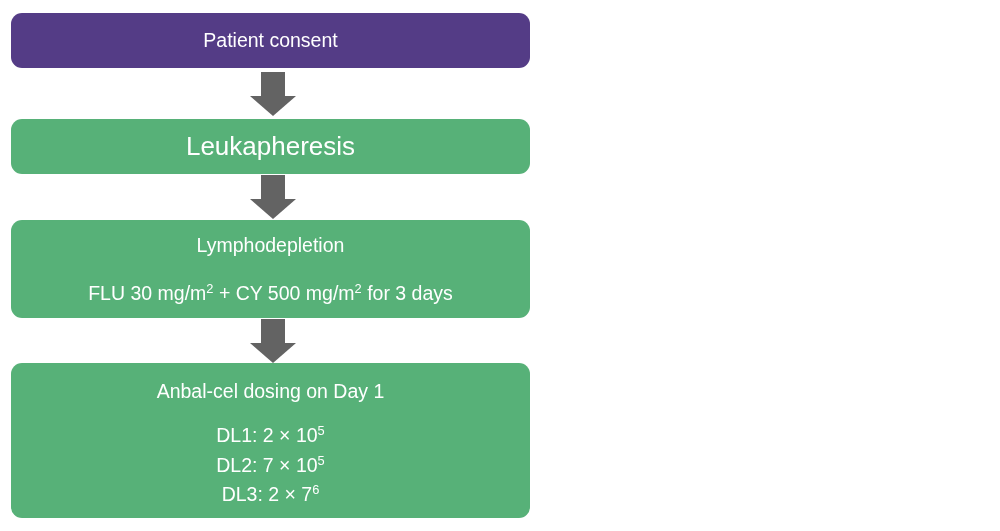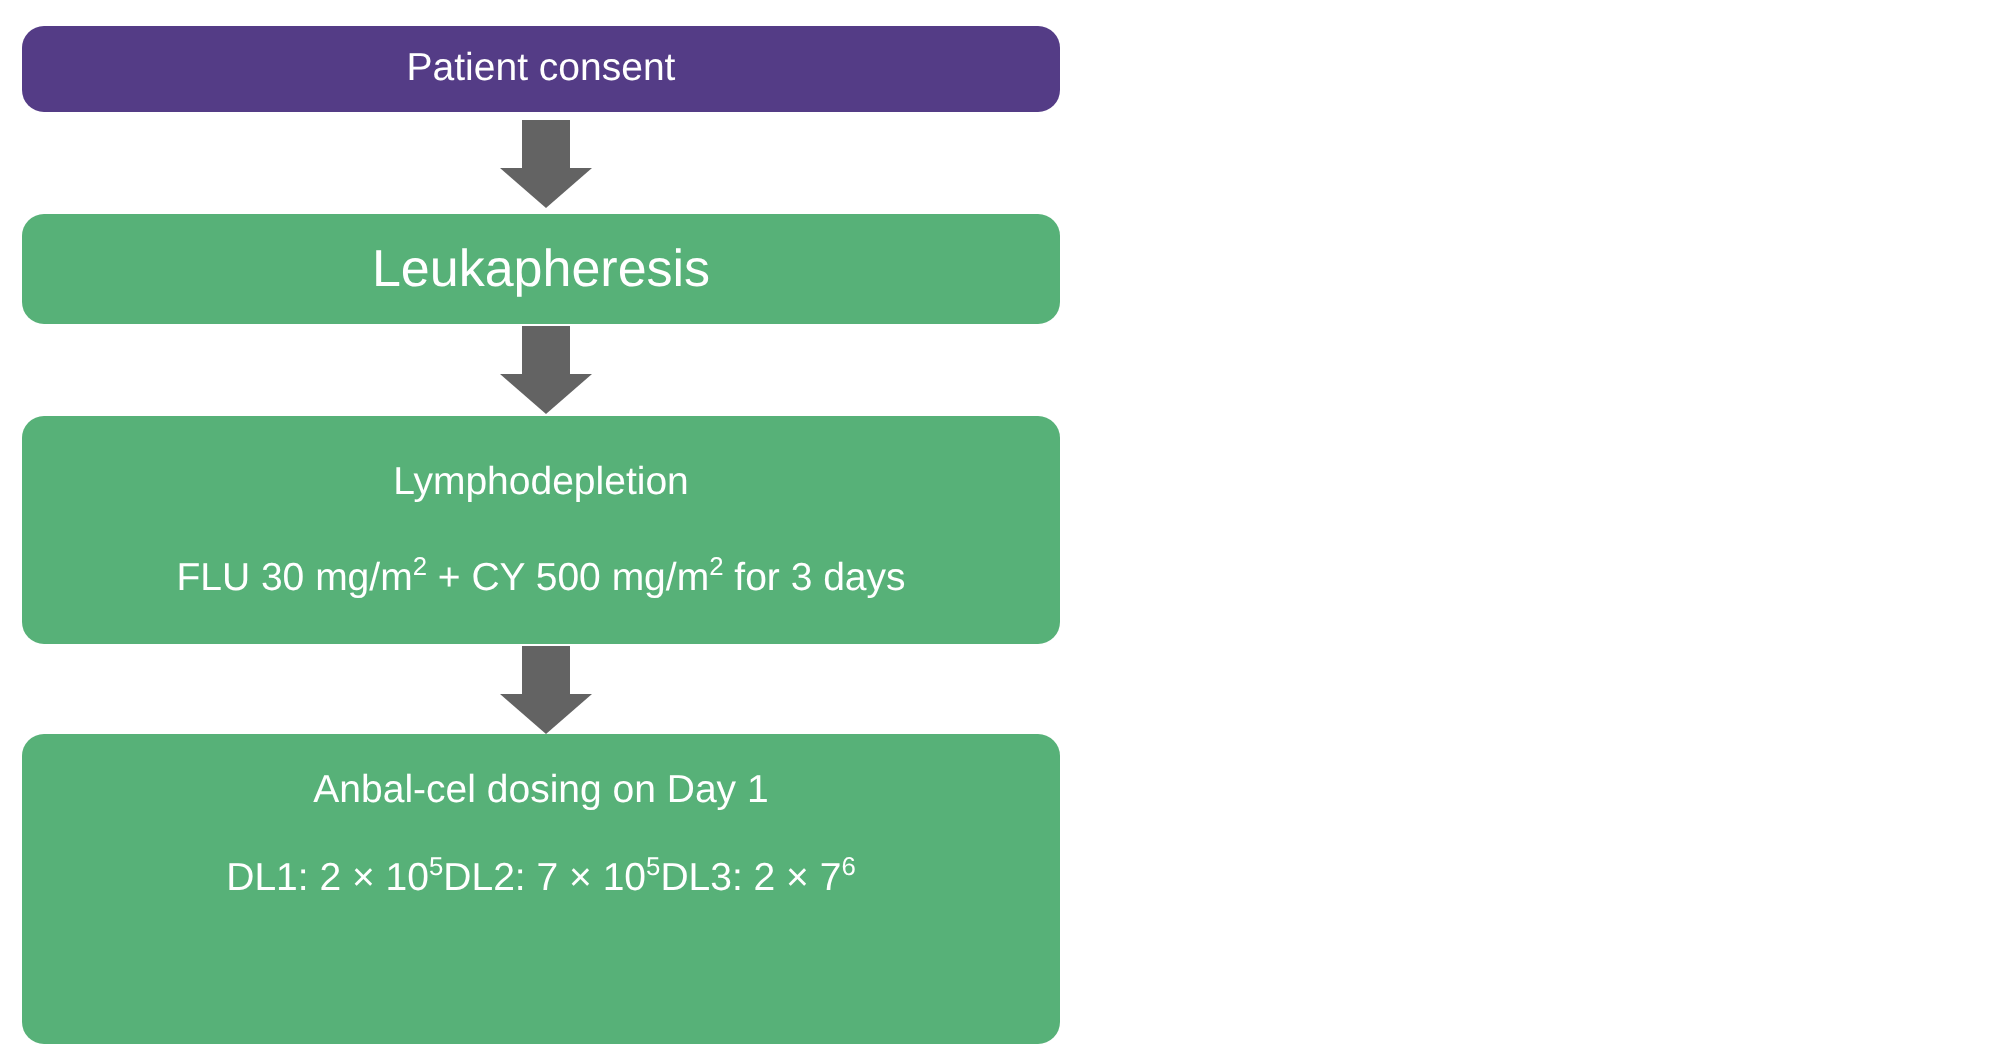--- a/index.html
+++ b/index.html
@@ -35,33 +35,33 @@
     display: flex;
     flex-direction: column;
     align-items: center;
     justify-content: center;
     text-align: center;
     line-height: 1.28;
   }
 
   .node-consent {
     background: #543C86;
-    height: 43px;
+    height: 55px;
     font-size: 19.5px;
   }
 
   .node-leuka {
     background: #57B178;
     height: 55px;
     font-size: 26px;
   }
 
   .node-lympho {
     background: #57B178;
-    height: 114px;
+    height: 98px;
     font-size: 19.5px;
     padding: 0 8px;
   }
 
   .node-dosing {
     background: #57B178;
     height: 155px;
     font-size: 19.5px;
     justify-content: flex-start;
     padding-top: 16px;
@@ -71,21 +71,21 @@
     display: block;
   }
 
   .node-lympho .node-line + .node-line {
     margin-top: 23px;
   }
 
   .dose-list {
     margin-top: 17px;
     display: flex;
-    flex-direction: row;
+    flex-direction: column;
     align-items: center;
   }
 
   .dose-line {
     font-size: 19.5px;
     line-height: 1.52;
   }
 
   sup {
     font-size: 0.66em;

